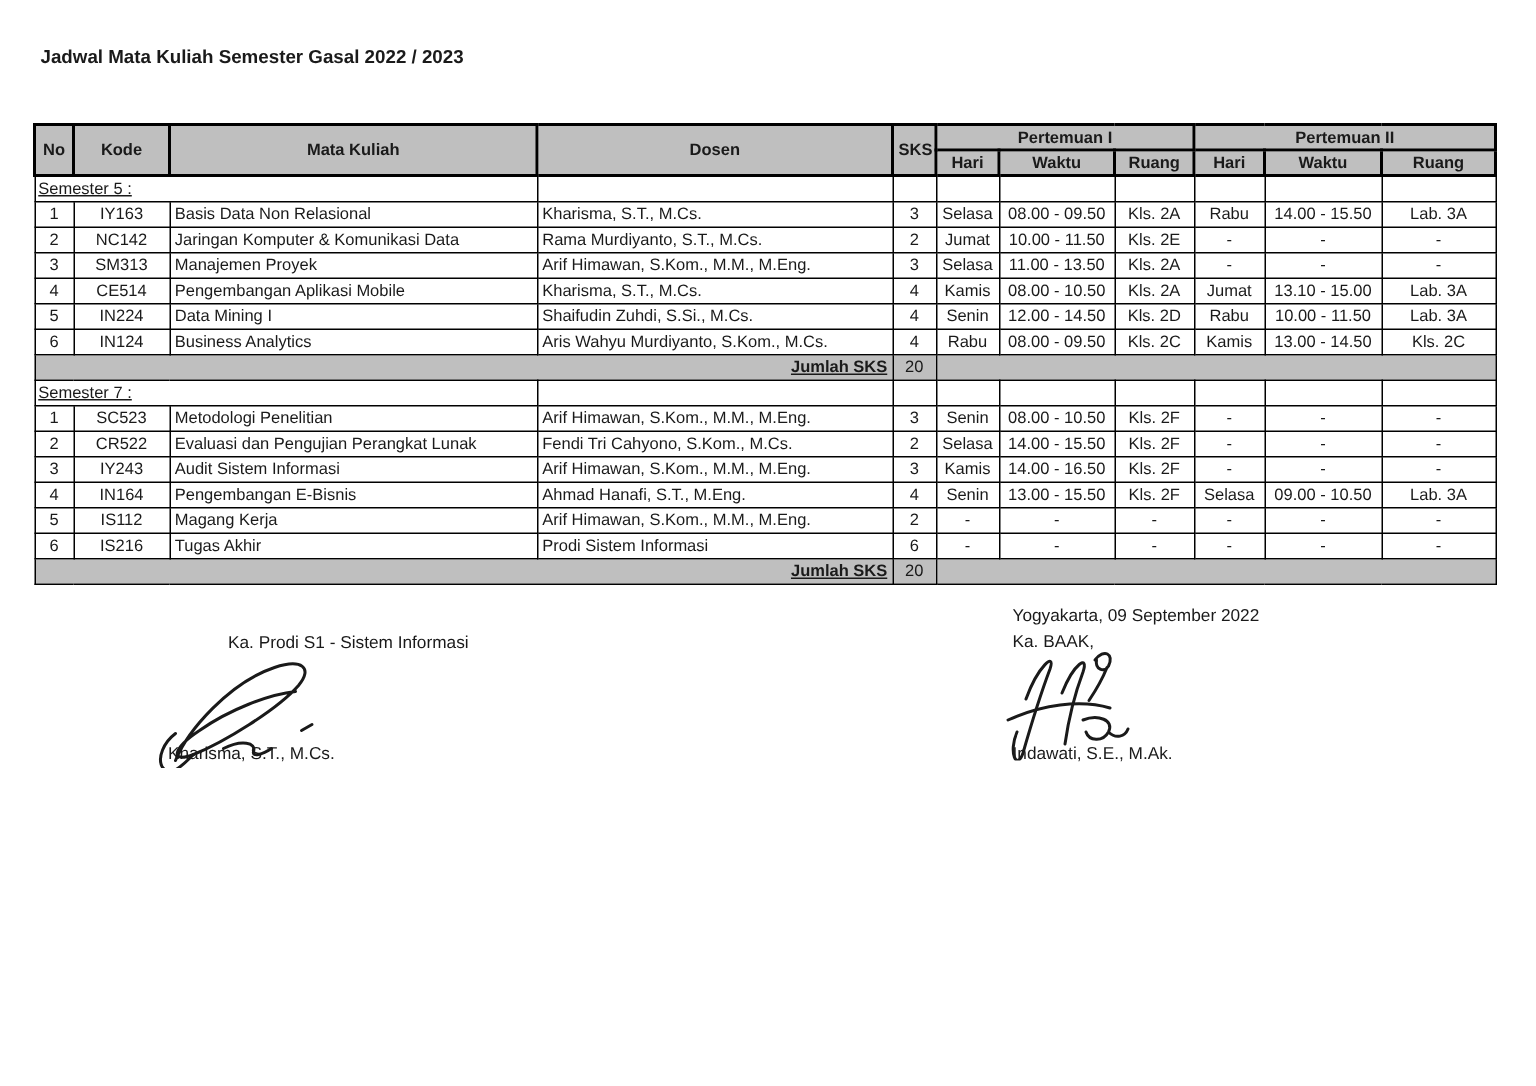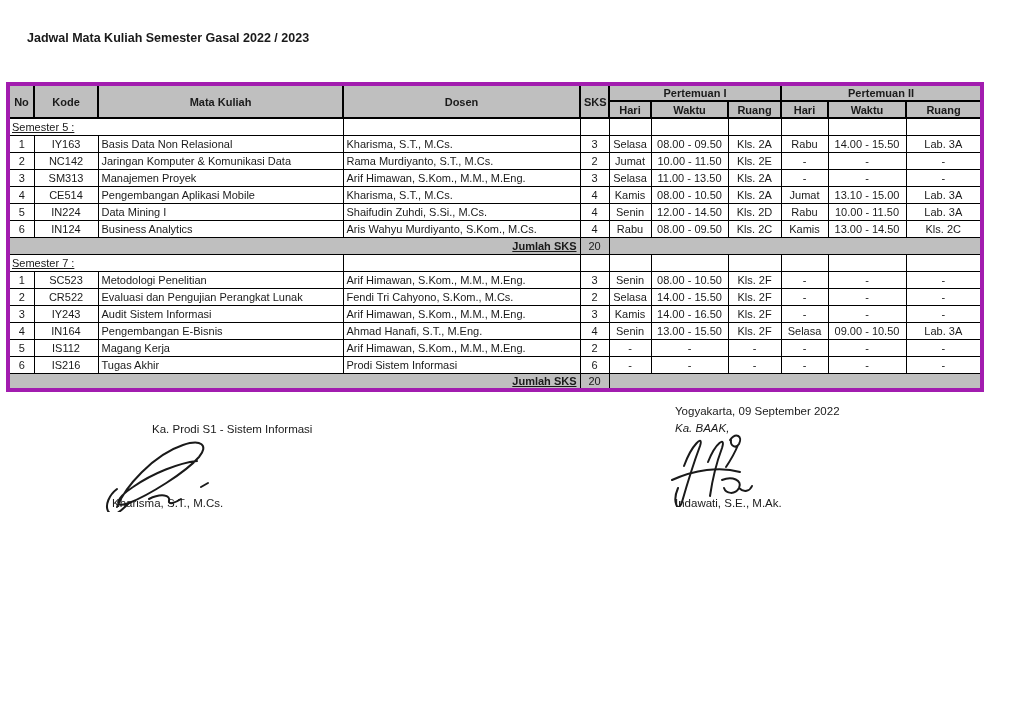--- a/index.html
+++ b/index.html
@@ -3,22 +3,22 @@
 <meta charset="utf-8">
 <style>
   * { margin:0; padding:0; box-sizing:border-box; }
   html,body { width:1024px; height:724px; background:#ffffff; }
   body { font-family:"Liberation Sans", sans-serif; color:#1a1a1a; position:relative; }
   .page { position:absolute; left:0; top:0; width:1024px; height:724px; background:#ffffff; }
 
   .doc-title { position:absolute; left:27px; top:31px; font-size:12.5px; font-weight:bold; }
   .doc-subtitle { position:absolute; left:27px; top:50px; font-size:12.5px; font-weight:bold; text-decoration:underline; }
 
-  table.schedule { position:absolute; left:6px; top:82px; width:974px;
-    border-collapse:collapse; table-layout:fixed; font-size:11px; border:4px solid #a21caf; }
+  table.schedule { position:absolute; left:22px; top:82px; width:974px;
+    border-collapse:collapse; table-layout:fixed; font-size:11px; border:1px solid #a21caf; }
   .schedule th, .schedule td { border:1px solid #000; height:17px; padding:0 3px;
     vertical-align:middle; overflow:hidden; white-space:nowrap; }
   .schedule thead th { border:2px solid #000; background:#bfbfbf; font-weight:bold; text-align:center; font-size:11px; }
   .c { text-align:center; }
   .l { text-align:left; padding-left:5px; }
   .section-row td.section-label { font-weight:normal; text-decoration:underline; padding-left:2px; }
   .total-row td { background:#bfbfbf; }
   .total-row td.total-label { font-weight:bold; text-decoration:underline; text-align:right; }
   .total-row td.total-value { text-align:center;margin-left:31px; }
 
@@ -262,21 +262,21 @@
     <g fill="none" stroke="#1a1a1a" stroke-width="2" stroke-linecap="round">
       <path d="M14,70 C22,50 50,18 80,8 C98,2 106,8 96,20 C82,36 46,58 26,66 C10,72 12,62 30,50 C50,36 76,26 94,24"></path>
       <path d="M26,66 C18,74 10,82 5,74 C2,68 6,58 14,52"></path>
       <path d="M46,62 C58,56 68,58 66,64 C65,68 72,66 78,62"></path>
       <path d="M98,50 l7,-4"></path>
     </g>
   </svg>
   <div class="sig-text" style="left:112px; top:497px;">Kharisma, S.T., M.Cs.</div>
 
   <div class="sig-text" style="left:675px; top:405px;">Yogyakarta, 09 September 2022</div>
-  <div class="sig-text" style="left:675px; top:422px;font-style:italic;">Ka. BAAK,</div>
+  <div class="sig-text" style="left:675px; top:422px;">Ka. BAAK,</div>
   <svg class="sig-svg" style="left:668px; top:432px;" width="95" height="75" viewBox="0 0 95 75">
     <g fill="none" stroke="#1a1a1a" stroke-width="2" stroke-linecap="round">
       <path d="M16,34 C24,12 36,2 32,14 C26,30 18,56 14,70 C10,82 4,70 10,56"></path>
       <path d="M40,30 C48,10 58,4 54,16 C48,32 44,50 42,64"></path>
       <path d="M4,48 C26,38 52,34 72,40"></path>
       <path d="M62,8 C68,0 75,4 71,12 C68,17 62,14 63,8 M70,13 C66,23 62,29 58,35"></path>
       <path d="M54,48 C64,44 75,48 71,56 C67,63 58,62 56,56 M71,56 C76,61 82,59 84,54"></path>
     </g>
   </svg>
   <div class="sig-text" style="left:675px; top:497px;">Indawati, S.E., M.Ak.</div>

